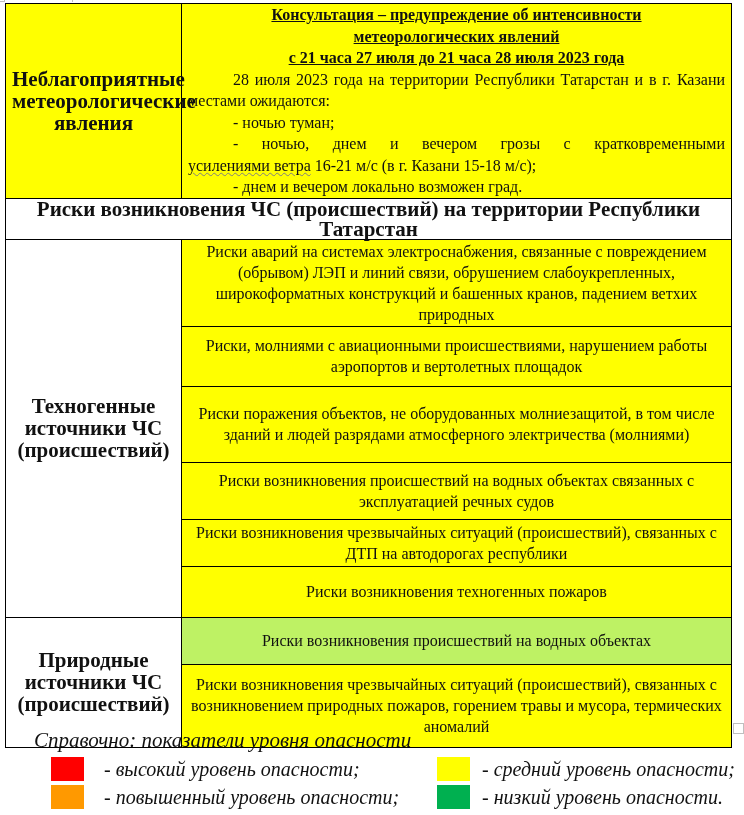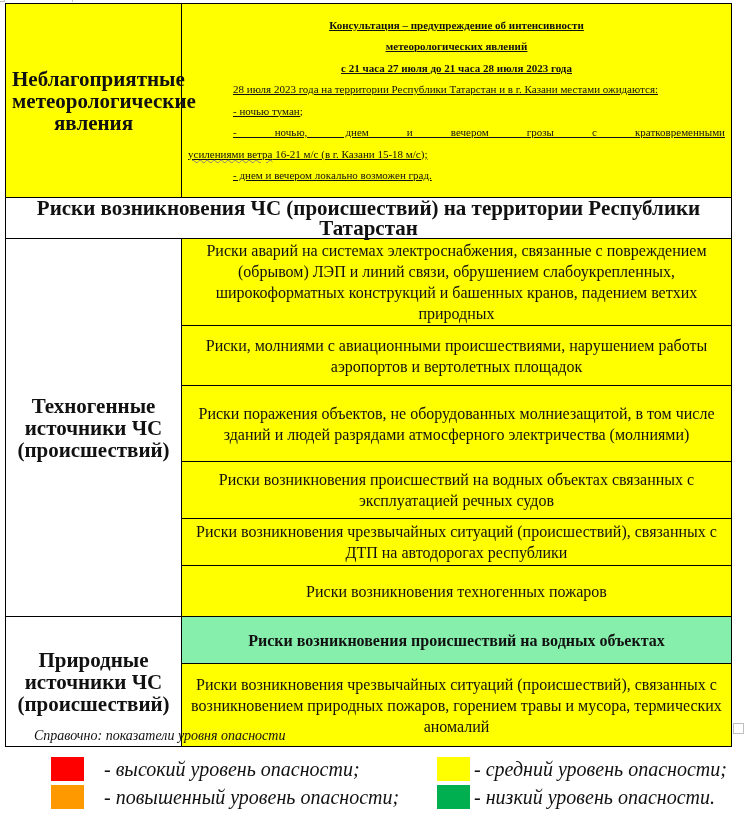--- a/index.html
+++ b/index.html
@@ -8,38 +8,38 @@
   .corner-mark { position: absolute; border: 1px solid #bfbfbf; }
   .cm-tl { left: -1px; top: -1px; width: 5px; height: 2px; border-left: none; border-top: none; }
   .cm-tl2 { left: 72px; top: -1px; width: 0; height: 3px; border-top:none; border-right:none; border-bottom:none; }
   .cm-br { left: 733px; top: 723px; width: 9px; height: 9px; }
 
   table.main { position: absolute; left: 5px; top: 3px; width: 727px;
                border-collapse: collapse; table-layout: fixed; }
   table.main td { border: 1.5px solid #000; padding: 0 6px; vertical-align: middle; }
   .col-left { width: 176px; }
   .yellow { background: #ffff00; }
-  .orange { background: #86efac; font-weight: bold; }
+  .orange { background: #bef264; }
   .white { background: #ffffff; }
 
   .left-label { font-weight: bold; text-align: center; font-size: 21px; line-height: 22px; }
 
-  .consult { font-size: 11px; line-height: 21.5px; text-decoration: underline; }
+  .consult { font-size: 16px; line-height: 21.5px; }
   .consult .title { font-weight: bold; text-decoration: underline; text-align: center; }
   .consult p { margin: 0; text-align: justify; text-indent: 45px; }
   .consult .squig { text-decoration: underline wavy #7f7f7f; text-decoration-thickness: 1px; }
 
   .section-header { font-weight: bold; text-align: center; font-size: 21px; height: 20px; line-height: 20px; }
   .risk { text-align: center; font-size: 16px; line-height: 21px; }
 
-  .legend-title { position: absolute; left: 34px; top: 728px; font-style: italic; font-size: 14px; }
+  .legend-title { position: absolute; left: 34px; top: 728px; font-style: italic; font-size: 21px; }
   .legend-item { position: absolute; font-style: italic; font-size: 20px; height: 24px; display: flex; align-items: center; }
   .swatch { width: 33px; height: 24px; display: inline-block; }
   .legend-text { margin-left: 20px; white-space: nowrap; }
-  .legend-text.tight { margin-left: 4px; text-align: center; }
+  .legend-text.tight { margin-left: 12px; text-align: center; }
 </style>
 </head>
 <body>
 
 <div class="corner-mark cm-tl"></div>
 <div class="corner-mark cm-tl2"></div>
 <div class="corner-mark cm-br"></div>
 
 <table class="main">
   <colgroup>

